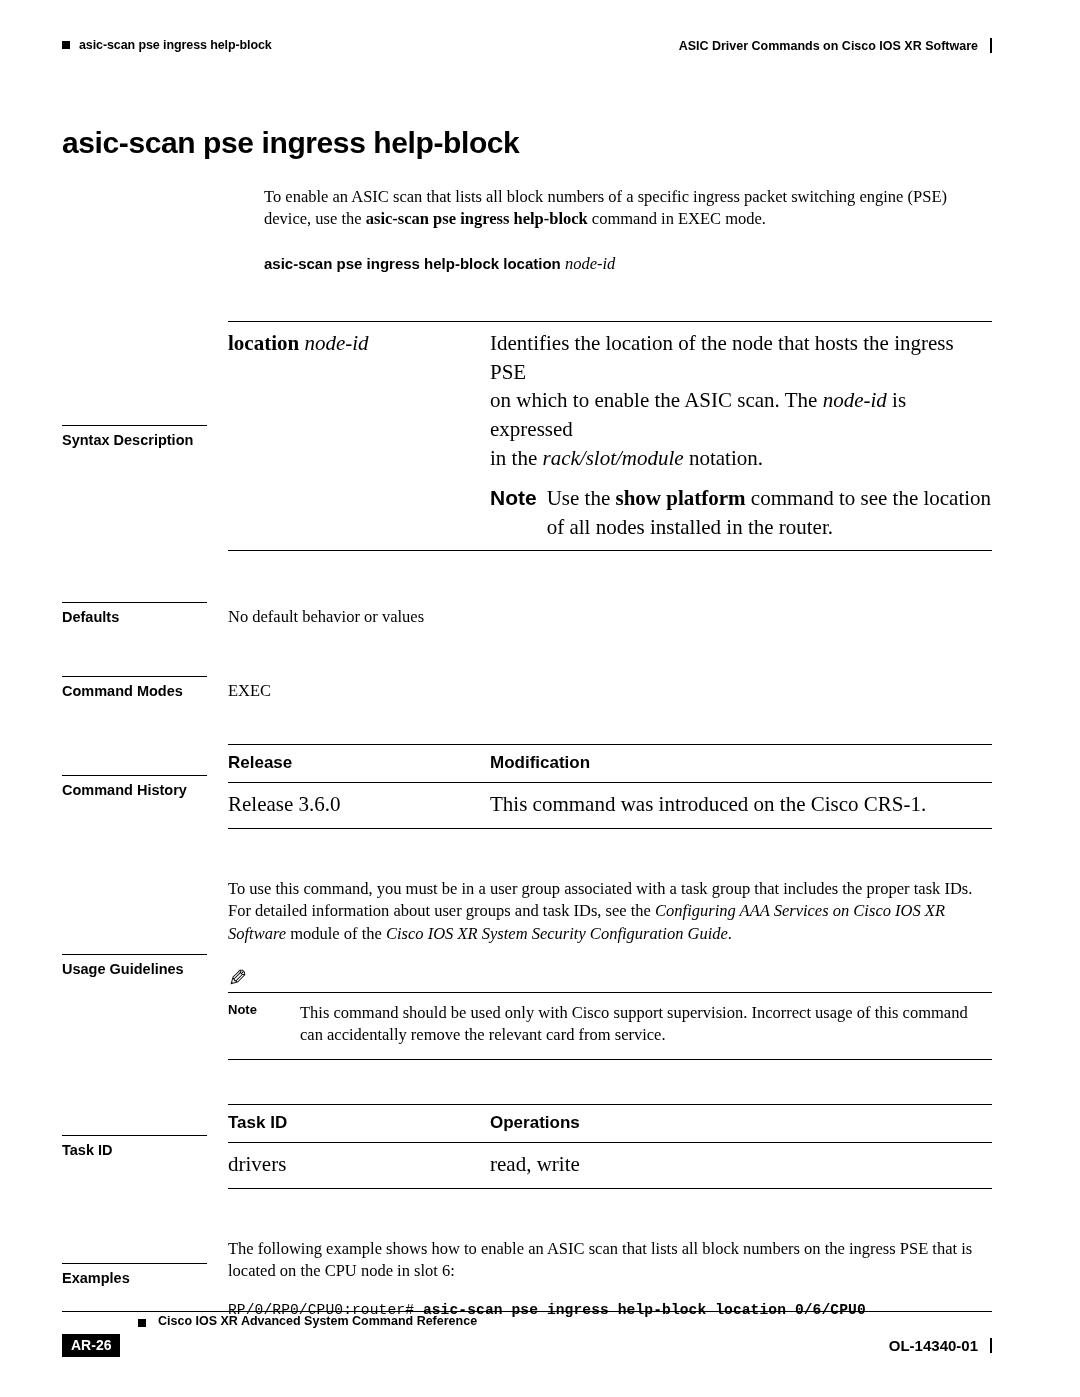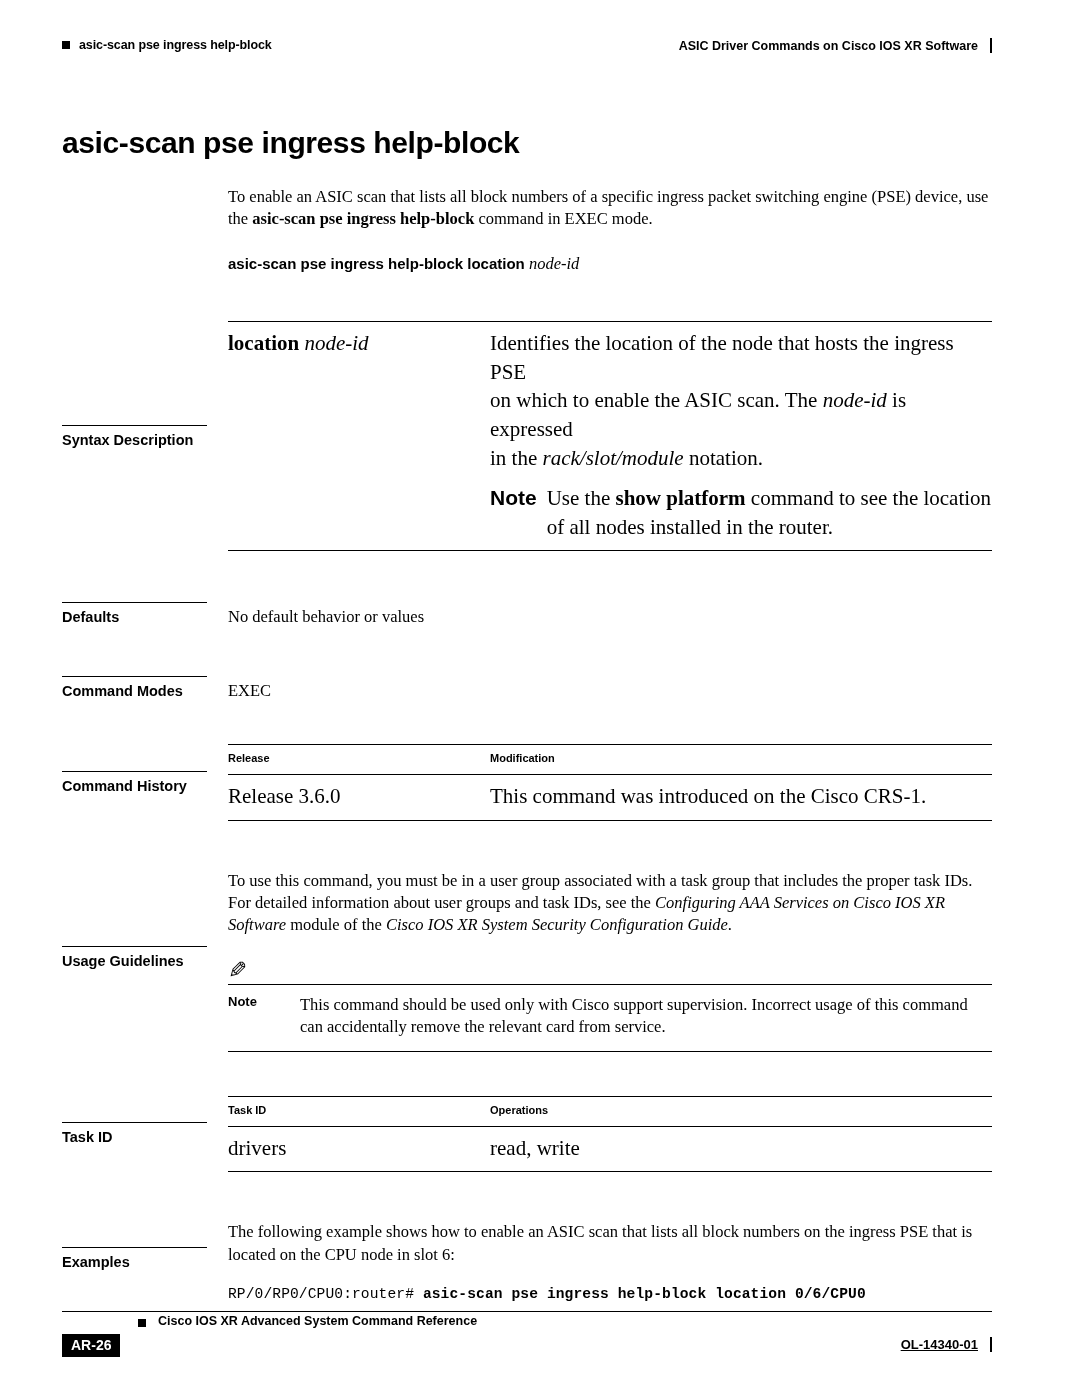--- a/index.html
+++ b/index.html
@@ -100,20 +100,21 @@
     font-size: 14.5px;
     padding-top: 9px;
   }
   .body-col {
     flex: 1 1 auto;
     font-size: 16.5px;
     line-height: 1.36;
   }
   .intro {
     margin-top: 0;
+    margin-left: 36px;
   }
   .intro p { margin: 0; }
   b, .b { font-weight: bold; }
   i, .i { font-style: italic; }
 
   .cmd-line {
     margin-top: 22px;
     font-family: "Liberation Sans", sans-serif;
     font-weight: bold;
     font-size: 15px;
@@ -163,21 +164,21 @@
   .tbl td {
     vertical-align: top;
     font-size: 21px;
     line-height: 1.36;
     padding: 7px 0 9px 0;
   }
   .tbl td.c1 { width: 262px; }
   .tbl .hdr td {
     font-family: "Liberation Sans", sans-serif;
     font-weight: bold;
-    font-size: 11px;
+    font-size: 17px;
     padding-top: 6px;
     padding-bottom: 8px;
   }
   .bline td { border-bottom: 1.1px solid #000; }
   .note-label {
     font-family: Liberation Sans, sans-serif;
     font-weight: bold;
     font-size: 13px;
     padding-right: 10px;
     white-space: nowrap;
@@ -244,22 +245,21 @@
     position: absolute;
     right: 0;
     top: 25px;
     display: flex;
     align-items: center;
     gap: 12px;
   }
   .foot-doc {
     font-family: "Liberation Sans", sans-serif;
     font-weight: bold;
-    font-size: 13px;
-    text-decoration: underline;
+    font-size: 15px;
   }
 </style>
 </head>
 <body>
 
 <div class="page">
 
   <div class="header">
     <div class="hdr-left">
       <span class="hdr-square"></span>

